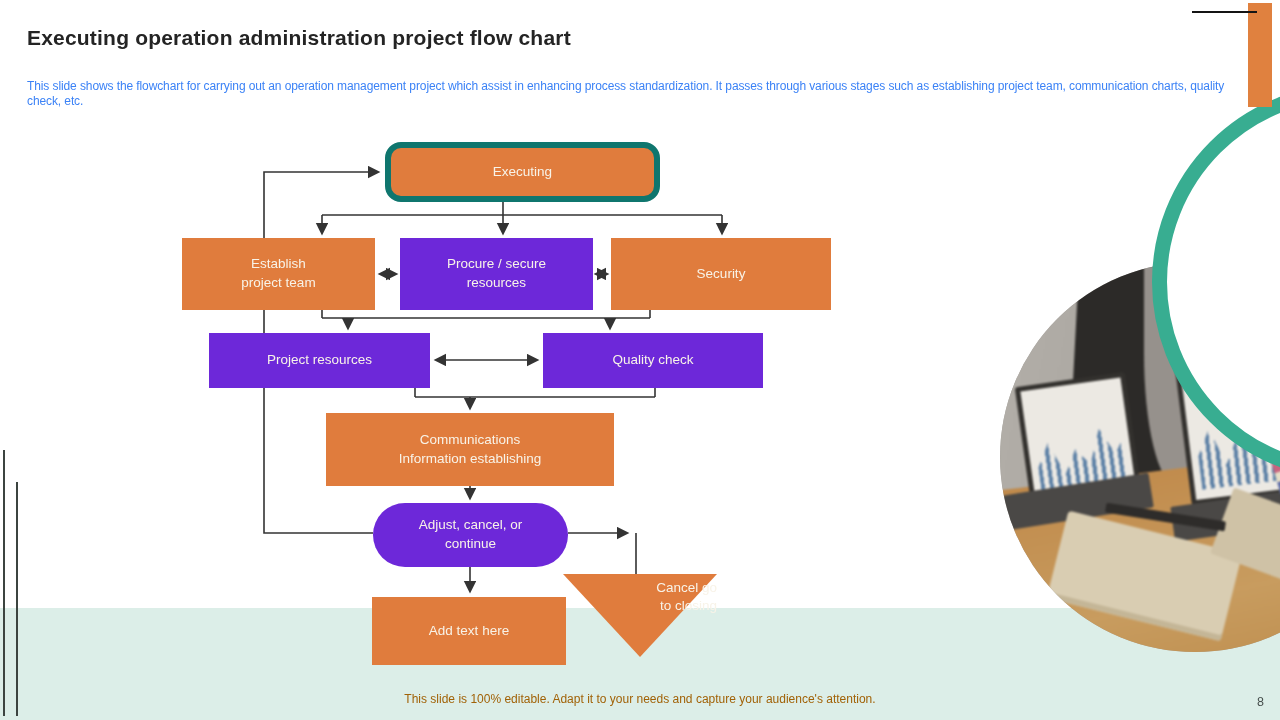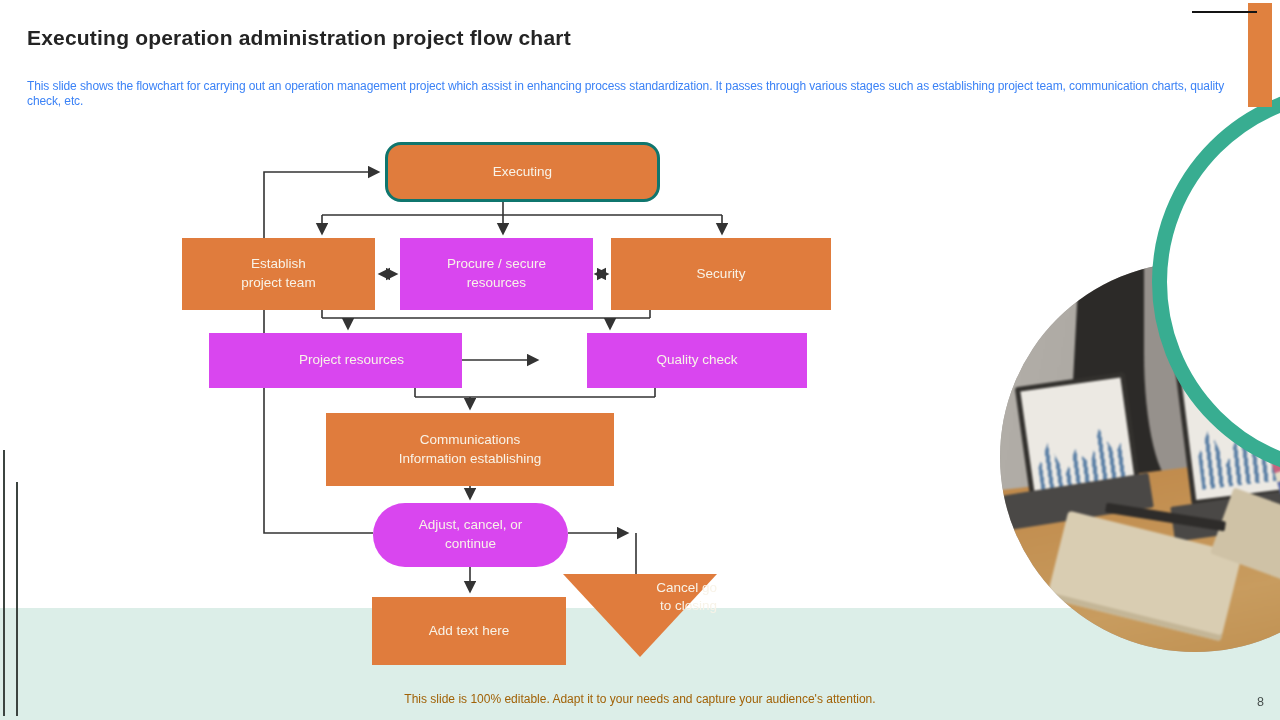--- a/index.html
+++ b/index.html
@@ -56,27 +56,27 @@
 
   .ring-circle{position:absolute;left:1152px;top:84px;width:396px;height:396px;border-radius:50%;
                background:#ffffff;border:15px solid #38ad91;box-sizing:border-box;z-index:2;}
 
   
   .connectors{position:absolute;left:0;top:0;z-index:2;}
   .node{position:absolute;display:flex;align-items:center;justify-content:center;
         color:#f8f3e8;font-size:13.5px;line-height:1.4;text-align:center;z-index:3;}
   .node-label{white-space:pre-line;}
   .orange{background:#e07c3d;}
-  .teal{background:#d946ef;}
-  .n-executing{left:385px;top:142px;width:275px;height:60px;border-radius:16px;border:3px solid #0f766e;box-sizing:border-box;}
+  .teal{background:#6d28d9;}
+  .n-executing{left:385px;top:142px;width:275px;height:60px;border-radius:16px;border:6px solid #0f766e;box-sizing:border-box;}
   .n-establish{left:182px;top:238px;width:193px;height:72px;}
   .n-procure{left:400px;top:238px;width:193px;height:72px;}
   .n-security{left:611px;top:238px;width:220px;height:72px;}
-  .n-project-resources{left:209px;top:333px;width:221px;height:55px;padding-left:32px;}
-  .n-quality-check{left:543px;top:333px;width:220px;height:55px;margin-left:44px;}
+  .n-project-resources{left:209px;top:333px;width:221px;height:55px;}
+  .n-quality-check{left:543px;top:333px;width:220px;height:55px;}
   .n-communications{left:326px;top:413px;width:288px;height:73px;}
   .n-adjust{left:373px;top:503px;width:195px;height:64px;border-radius:32px;}
   .n-add-text{left:372px;top:597px;width:194px;height:68px;}
   .n-triangle{position:absolute;left:563px;top:574px;width:154px;height:83px;z-index:3;}
   .tri-shape{width:0;height:0;border-left:77px solid transparent;border-right:77px solid transparent;
              border-top:83px solid #e07c3d;}
   .tri-label{position:absolute;top:5px;left:0;width:154px;text-align:right;color:#f8f3e8;
              font-size:13.5px;line-height:1.3;white-space:pre-line;}
 </style>
 </head>

